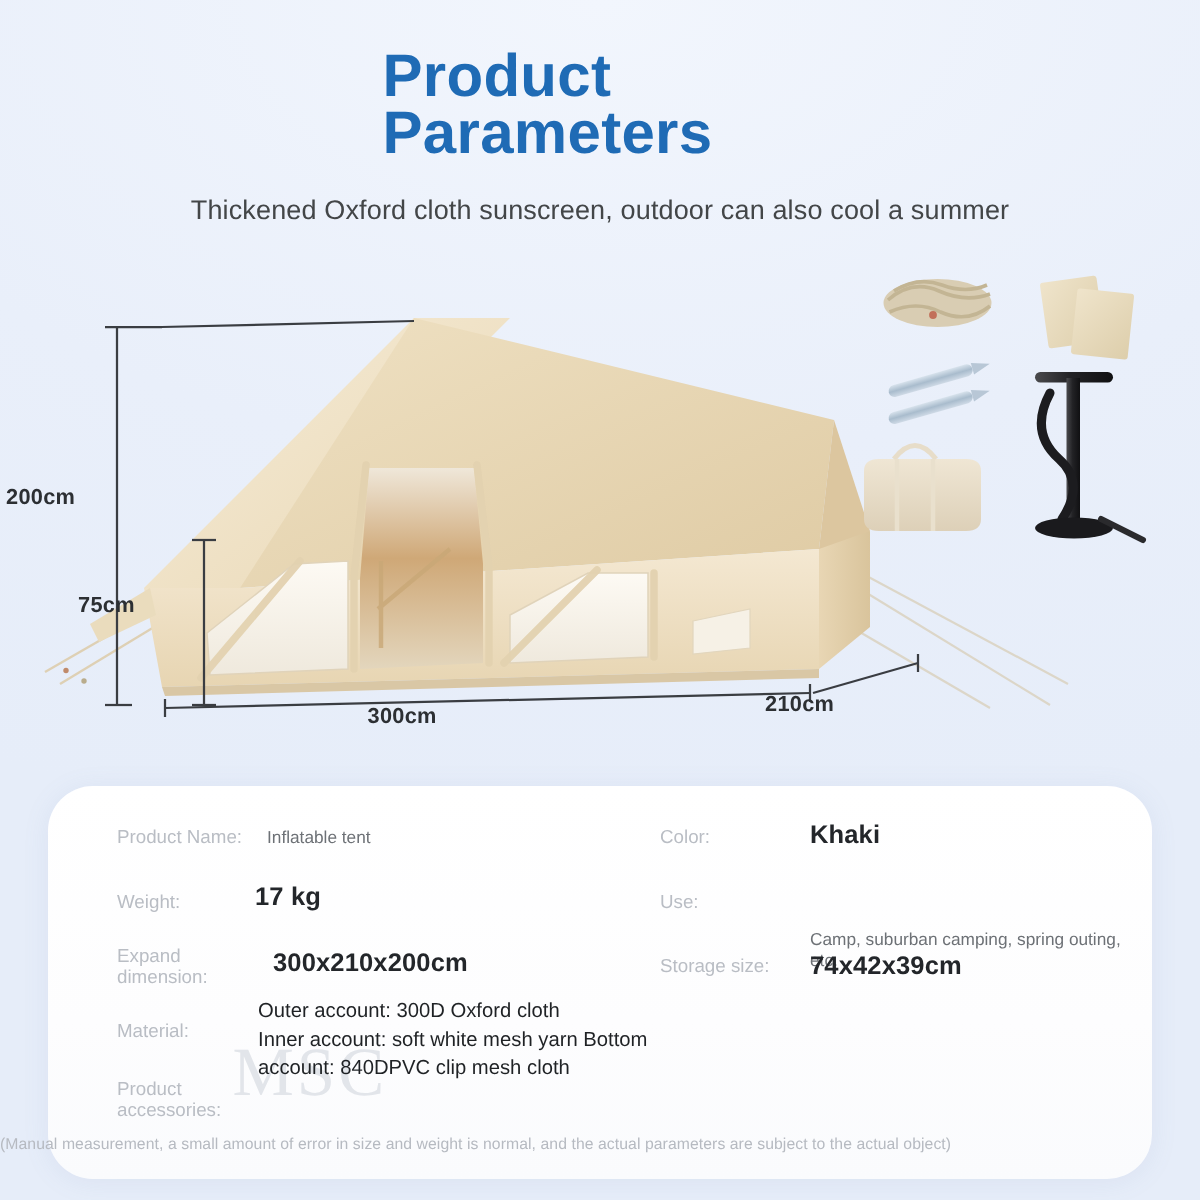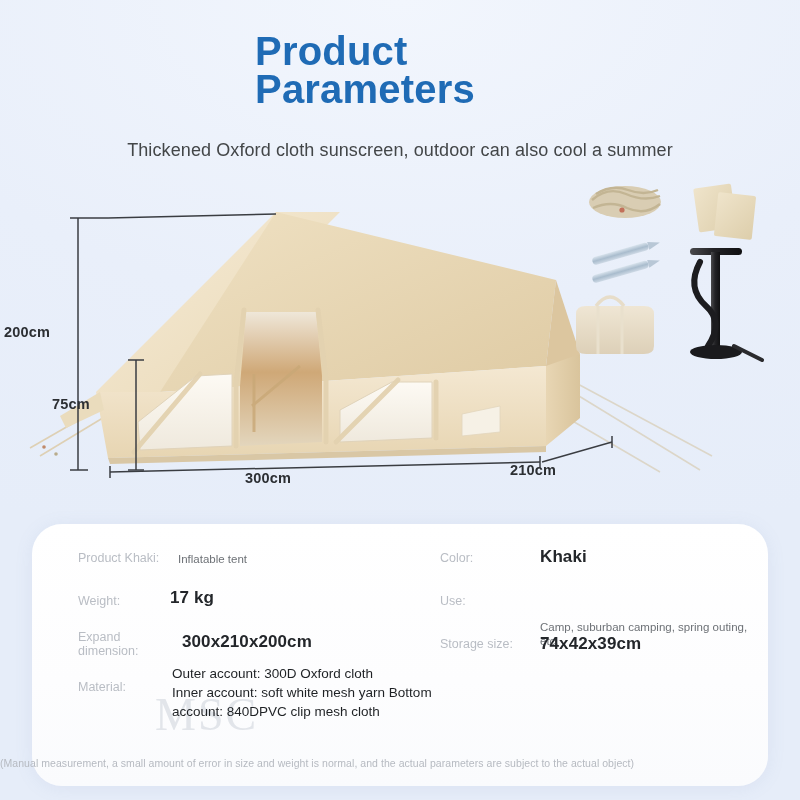--- a/index.html
+++ b/index.html
@@ -14,21 +14,21 @@
       radial-gradient(120% 70% at 50% 0%, #f2f6fd 0%, #e9effa 55%, #e6edf9 100%);
     overflow:hidden;
   }
   
   .title{
     position:absolute;left:255px;top:32px;width:290px;
     font-size:40px;line-height:38px;font-weight:600;
     color:#1f6bb5;letter-spacing:.2px;
   }
   .subtitle{
-    position:absolute;left:0;top:140px;width:800px;text-align:center;
+    position:absolute;left:0;top:130px;width:800px;text-align:center;
     font-size:18px;color:#434648;letter-spacing:.1px;
   }
   
   .stage{position:absolute;left:0;top:170px;width:800px;height:330px;}
   .stage svg{display:block;}
   
   .dimlabel{
     position:absolute;font-size:14.5px;font-weight:700;color:#2c2f33;
     letter-spacing:.2px;white-space:nowrap;
   }
@@ -248,34 +248,35 @@
   </div>
 
   <div class="dimlabel" id="dim-200">200cm</div>
   <div class="dimlabel" id="dim-75">75cm</div>
   <div class="dimlabel" id="dim-300">300cm</div>
   <div class="dimlabel" id="dim-210">210cm</div>
 
   <div class="card"></div>
   <div class="watermark">MSC</div>
 
-  <div class="spec lbl" id="lbl-name">Product Khaki:</div>
+  <div class="spec lbl" id="lbl-name">Product Name:</div>
   <div class="spec val-sm" id="val-name">Inflatable tent</div>
 
   <div class="spec lbl" id="lbl-weight">Weight:</div>
   <div class="spec val-lg" id="val-weight">17 kg</div>
 
   <div class="spec lbl" id="lbl-expand">Expand dimension:</div>
   <div class="spec val-lg" id="val-expand">300x210x200cm</div>
 
   <div class="spec lbl" id="lbl-material">Material:</div>
   <div class="spec val-md" id="val-material" style="white-space:pre-line">Outer account: 300D Oxford cloth
 Inner account: soft white mesh yarn Bottom
 account: 840DPVC clip mesh cloth</div>
 
+  <div class="spec lbl" id="lbl-acc">Product accessories:</div>
 
   <div class="spec lbl" id="lbl-color">Color:</div>
   <div class="spec val-lg" id="val-color">Khaki</div>
 
   <div class="spec lbl" id="lbl-use">Use:</div>
   <div class="spec val-sm" id="val-use">Camp, suburban camping, spring outing, etc.</div>
 
   <div class="spec lbl" id="lbl-storage">Storage size:</div>
   <div class="spec val-lg" id="val-storage">74x42x39cm</div>
 

